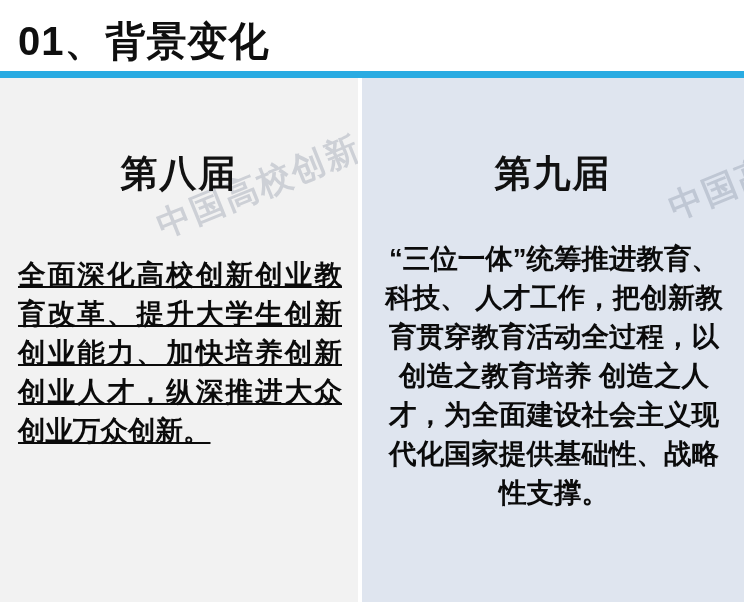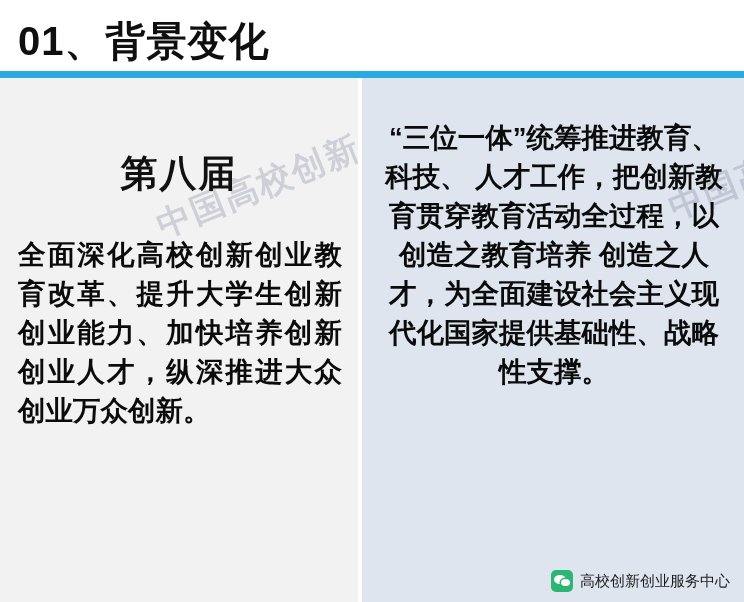--- a/index.html
+++ b/index.html
@@ -98,21 +98,22 @@
     position: relative;
     z-index: 3;
     font-size: 27.5px;
     line-height: 1.42;
     color: #0b0b0b;
     font-weight: bold;
     text-align: justify;
     text-align-last: left;
   }
   .col-left .col-body {
-    margin: 36px 16px 0 18px;
+    margin: 56px 16px 0 18px;
+    text-decoration: underline;
   }
   .col-right .col-body {
     margin: 40px 18px 5px 20px;
     text-align: center;
     text-align-last: center;
   }
 
   
   .wm {
     position: absolute;
@@ -187,23 +188,20 @@
       <div class="wm wm-a">中国高校创新创业服务中心</div>
       <div class="col-heading">第八届</div>
       <div class="col-body">全面深化高校创新创业教育改革、提升大学生创新创业能力、加快培养创新创业人才，纵深推进大众创业万众创新。</div>
     </div>
 
     <div class="col-divider"></div>
 
     <div class="col col-right">
       <div class="wm wm-b">中国高校创新创业服务中心</div>
       <div class="wm wm-c">中国高校创新创业服务中心</div>
+      <div class="col-heading">第九届</div>
       <div class="col-body">“三位一体”统筹推进教育、科技、 人才工作，把创新教育贯穿教育活动全过程，以创造之教育培养 创造之人才，为全面建设社会主义现代化国家提供基础性、战略性支撑。</div>
     </div>
 
   </div>
 
-  <div class="footer-badge">
-    <div class="wechat-icon"></div>
-    <div class="footer-text">高校创新创业服务中心</div>
-  </div>
 
 </div>
 
 </body></html>

